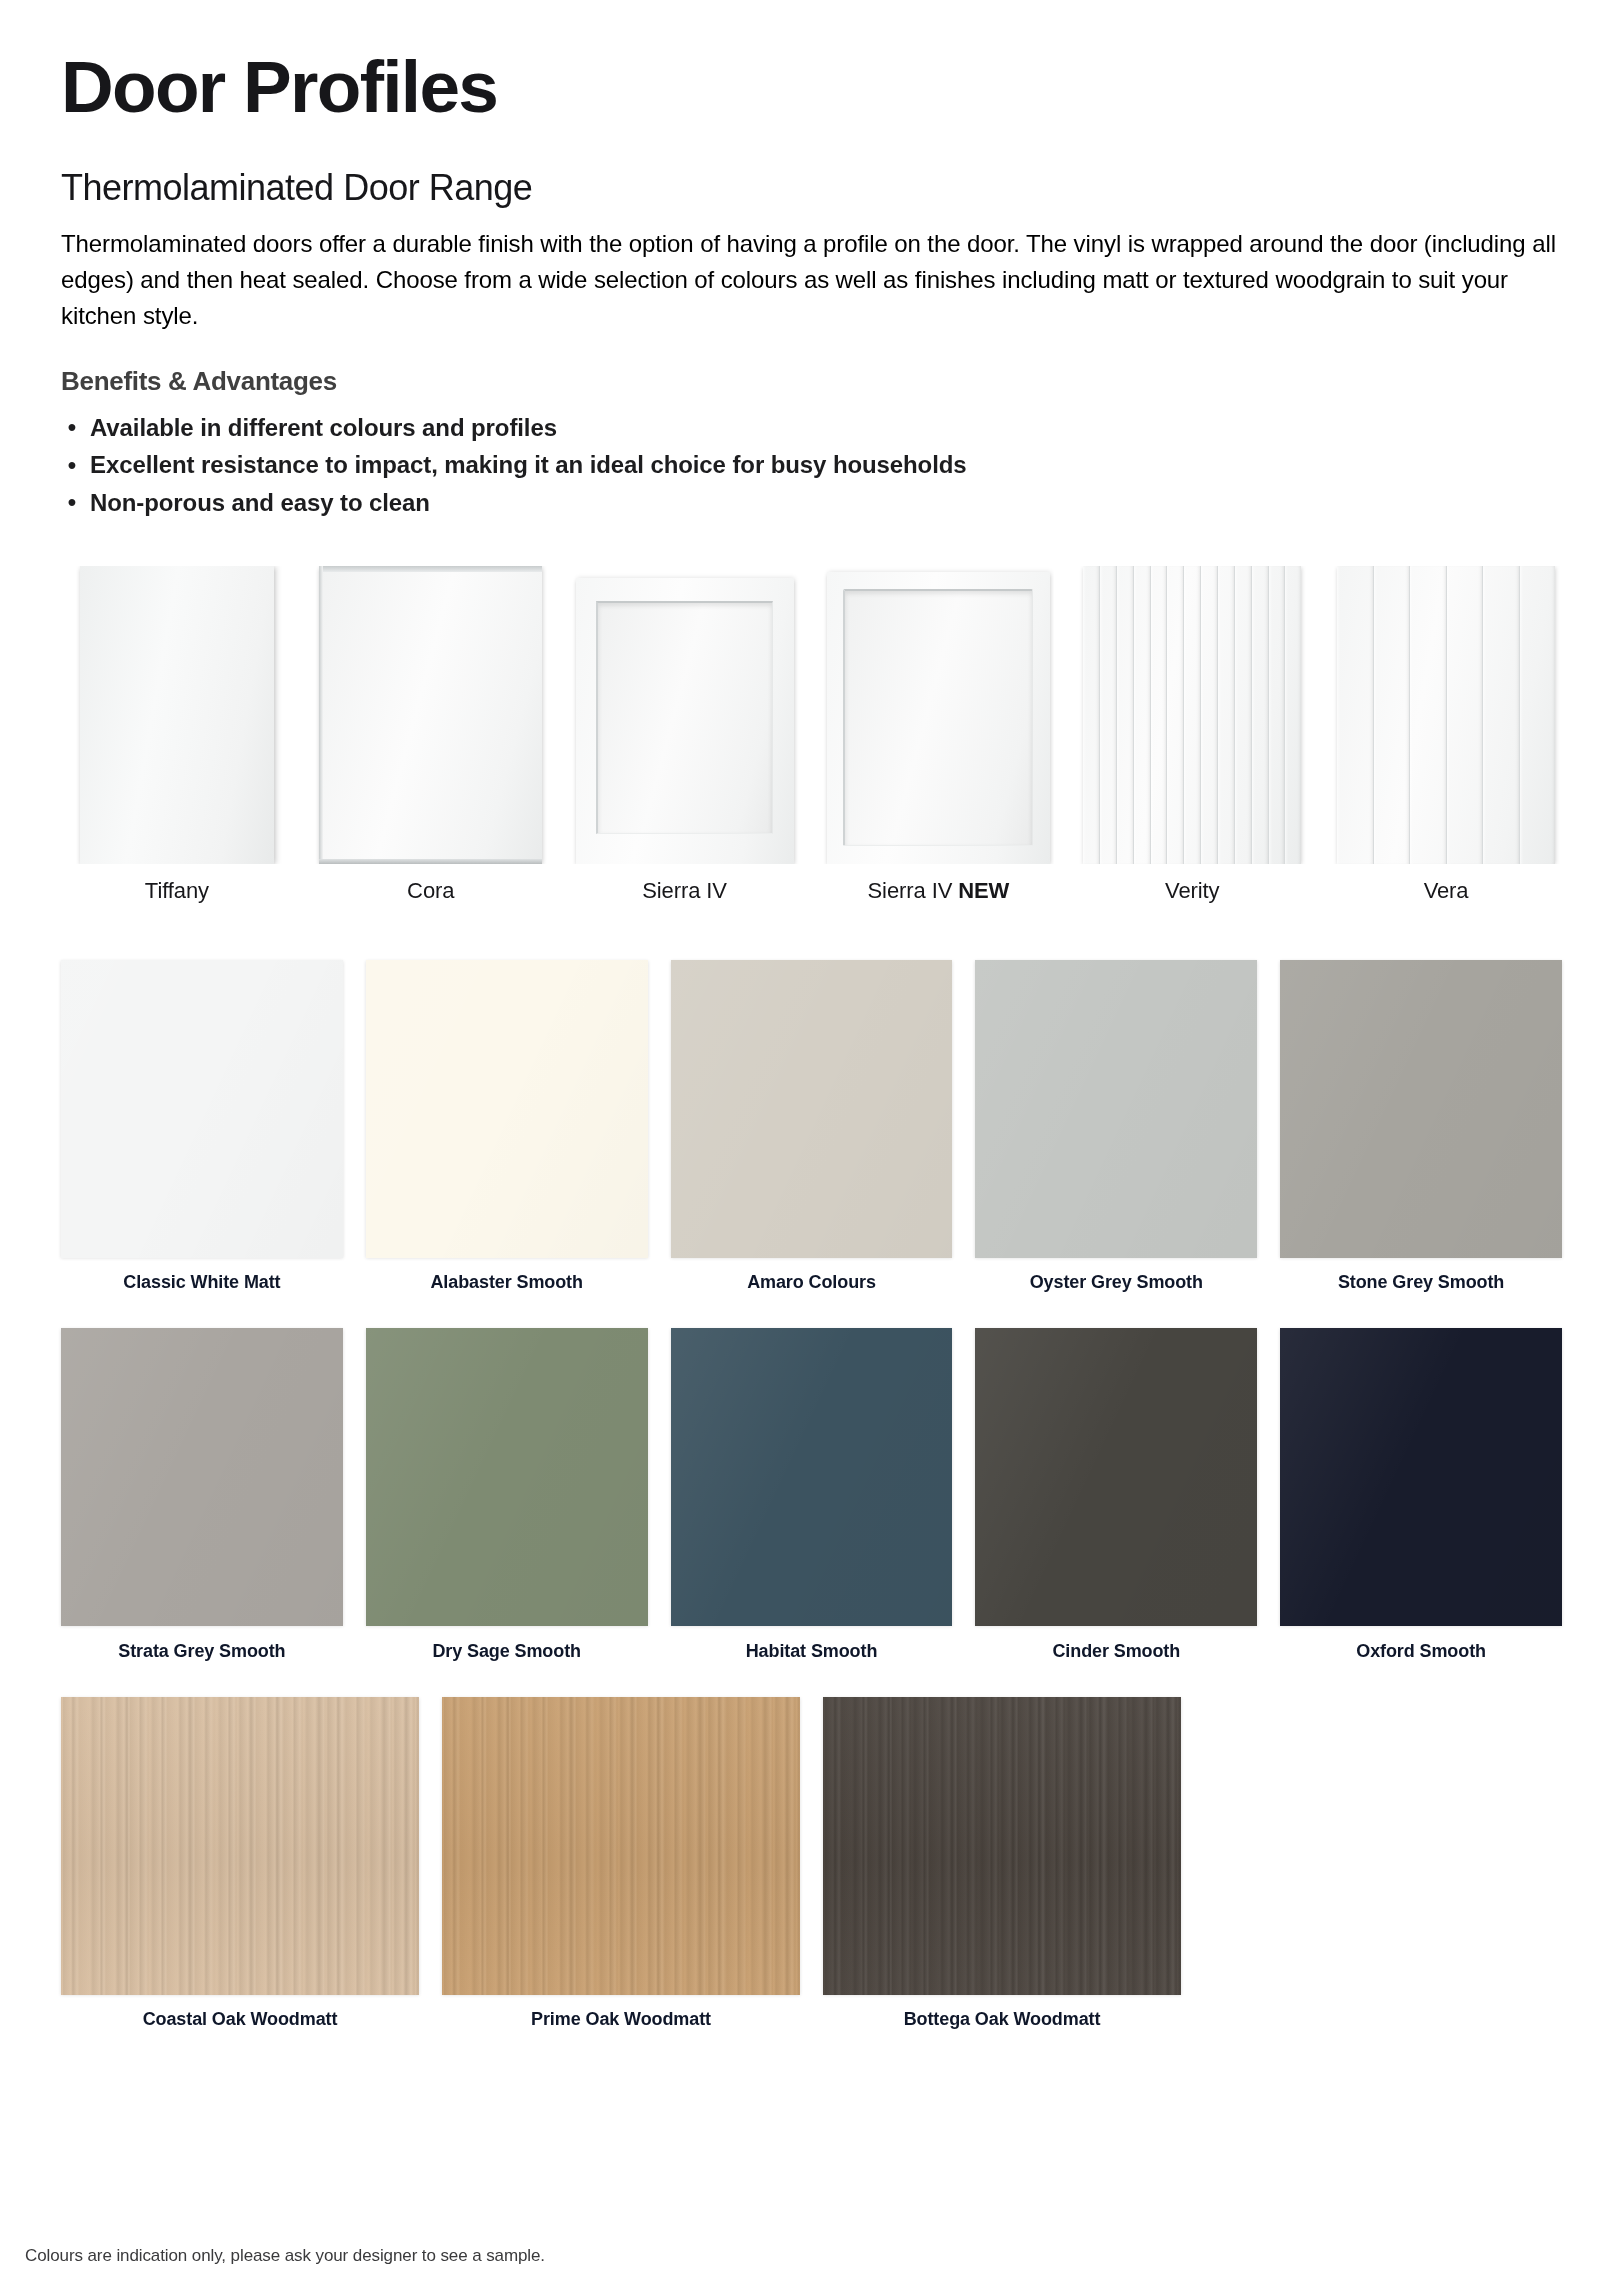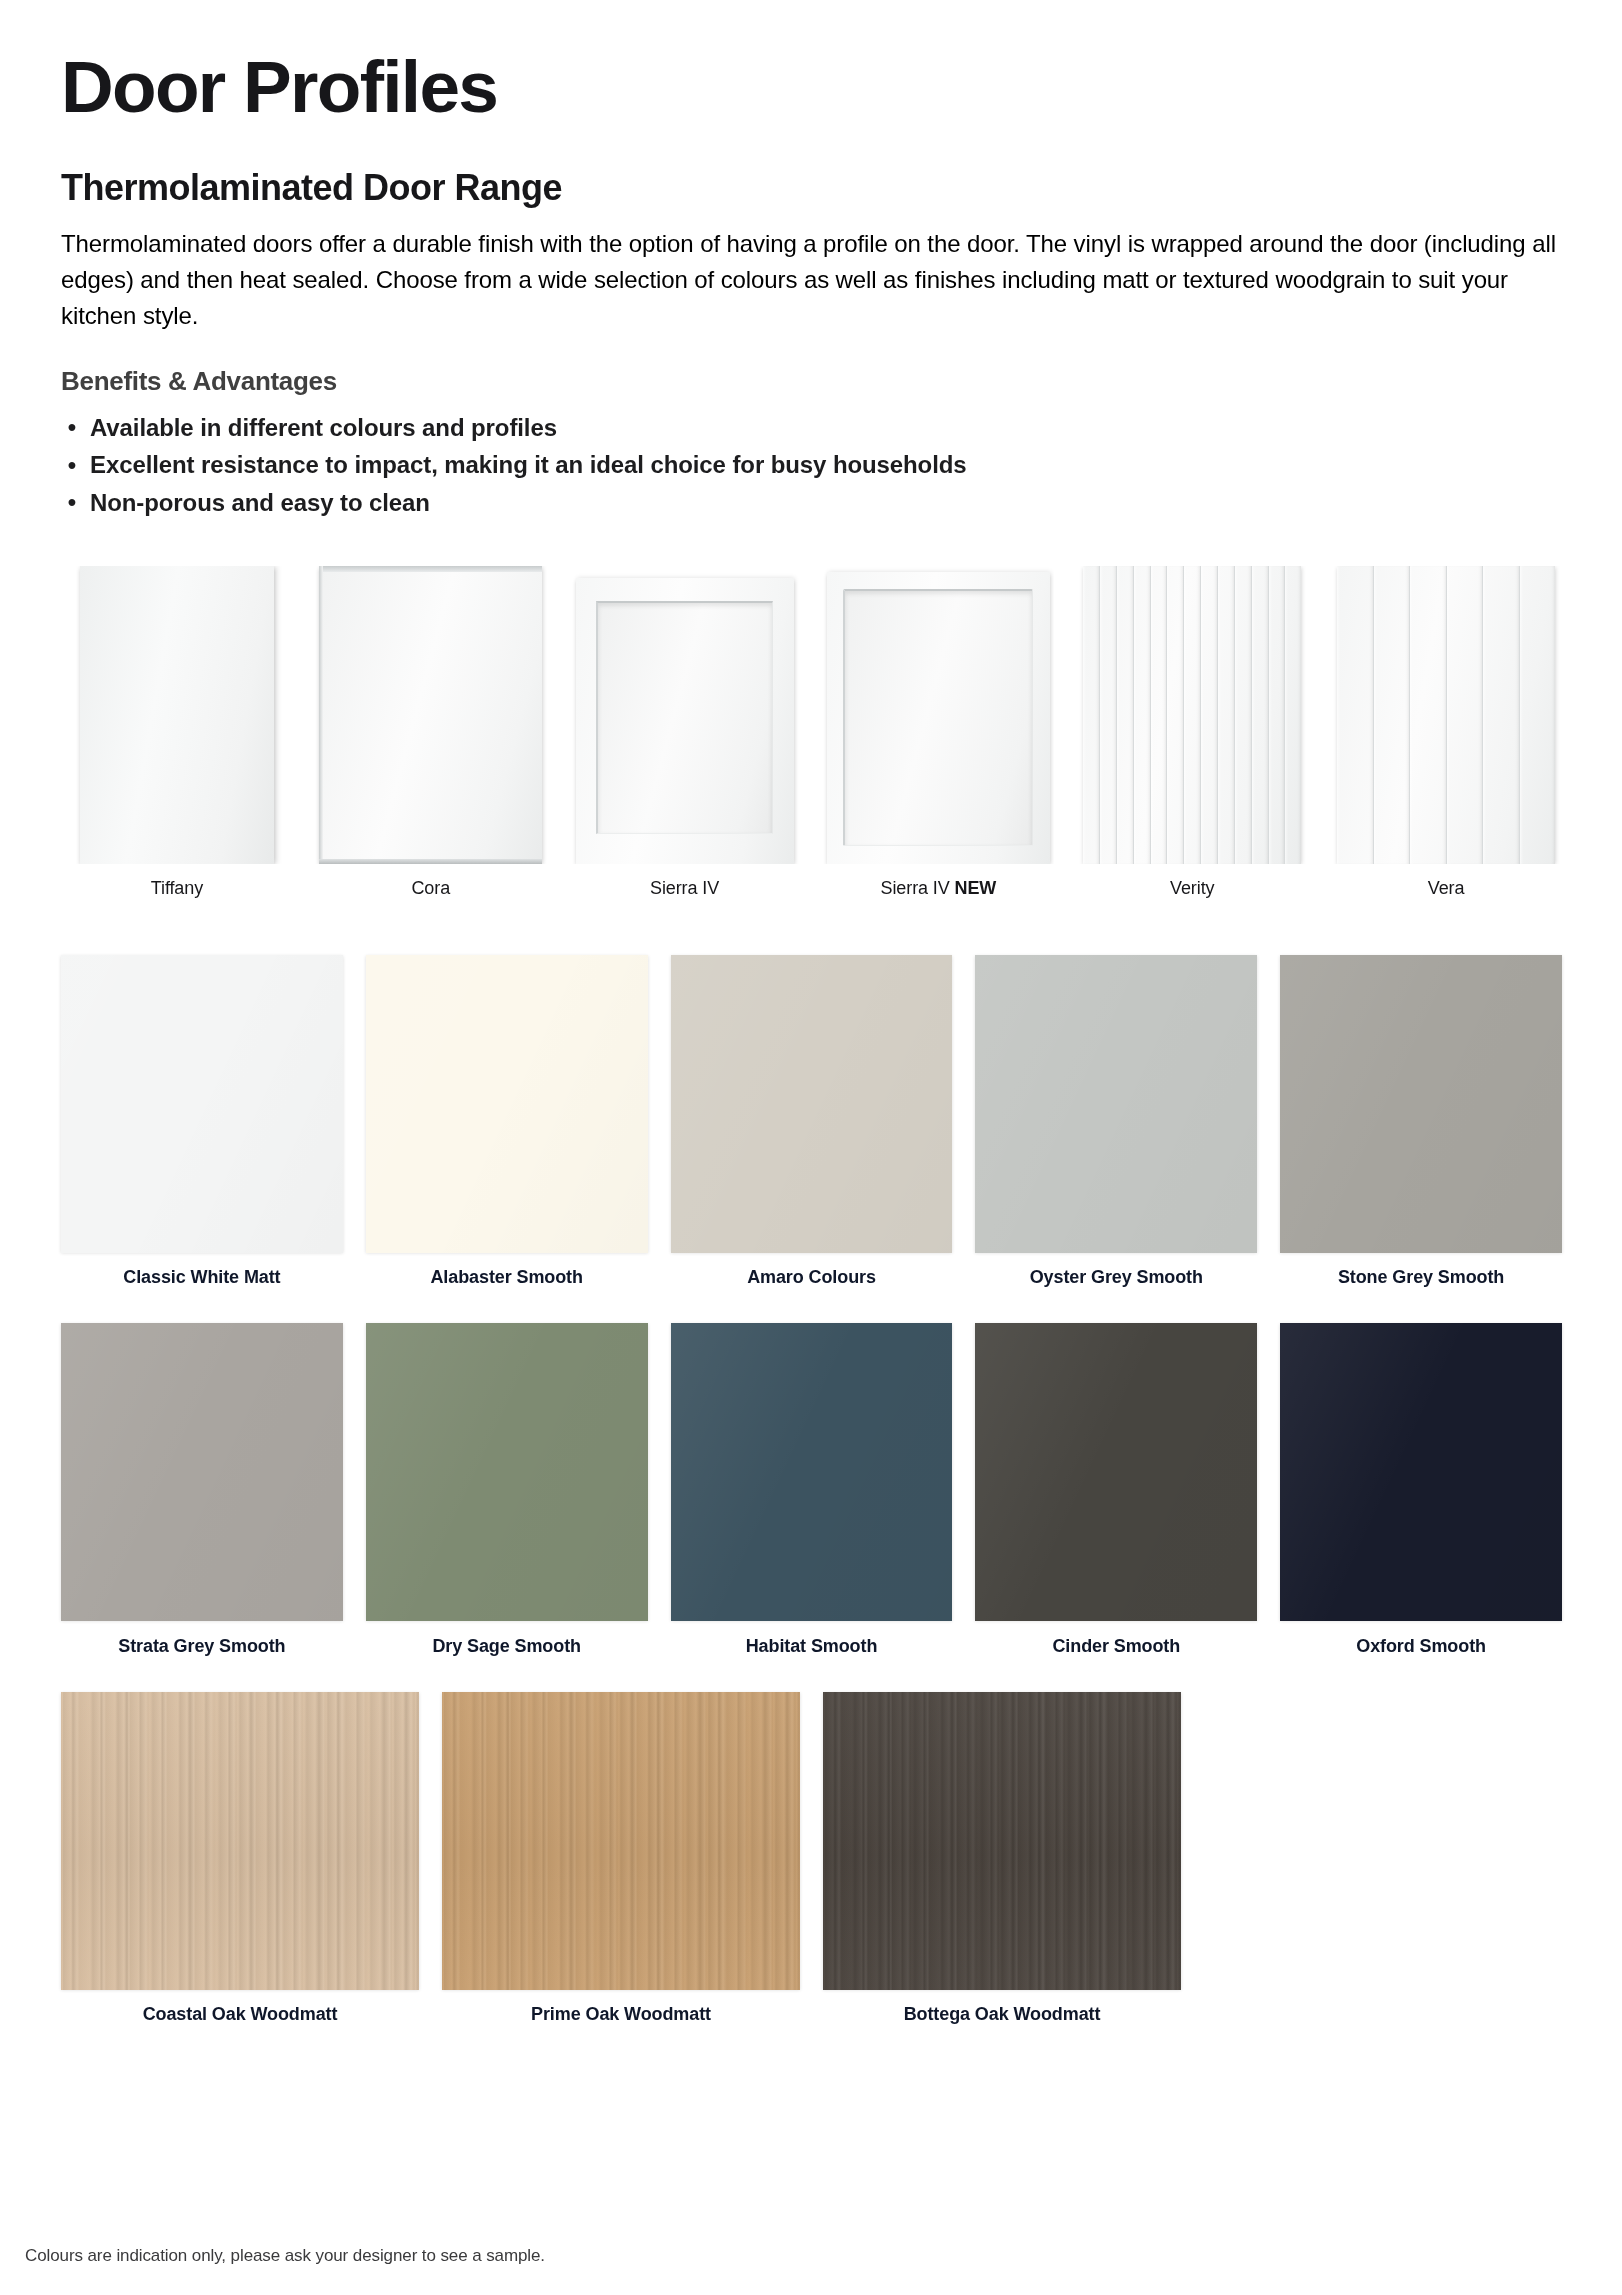--- a/index.html
+++ b/index.html
@@ -31,21 +31,21 @@
     font-size: 73px;
     font-weight: 800;
     letter-spacing: -1.7px;
     color: #17171a;
     padding-top: 49px;
     line-height: 1.05;
   }
 
   .section-title {
     font-size: 36px;
-    font-weight: 700;
+    font-weight: 400;
     letter-spacing: -0.5px;
     color: #17171a;
     margin-top: 41px;
   }
 
   .intro {
     font-size: 24px;
     line-height: 1.5;
     color: #000000;
     margin-top: 17px;
@@ -177,21 +177,21 @@
   }
   .groove {
     flex: 1 1 0;
     border-right: 1.7px solid #d8dbdc;
     box-shadow: inset -2.5px 0 3.4px -1.7px rgba(0,0,0,0.09),
                 inset 2.5px 0 3.4px -1.7px rgba(255,255,255,0.9);
   }
   .groove:last-child { border-right: none; }
 
   .profile-label {
-    font-size: 18px;
+    font-size: 22px;
     color: #17171a;
     margin-top: 14.4px;
     letter-spacing: -0.1px;
     text-align: left;
   }
   .profile-label .new-tag { font-weight: 800; }
 
   
   .swatch-row {
     display: flex;

